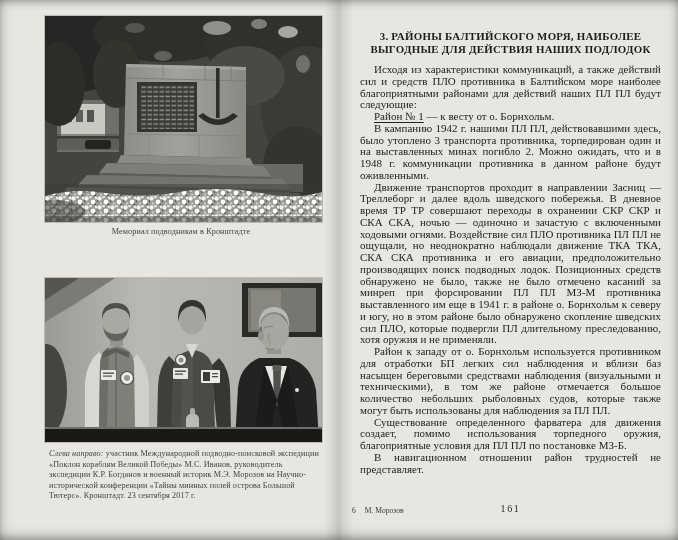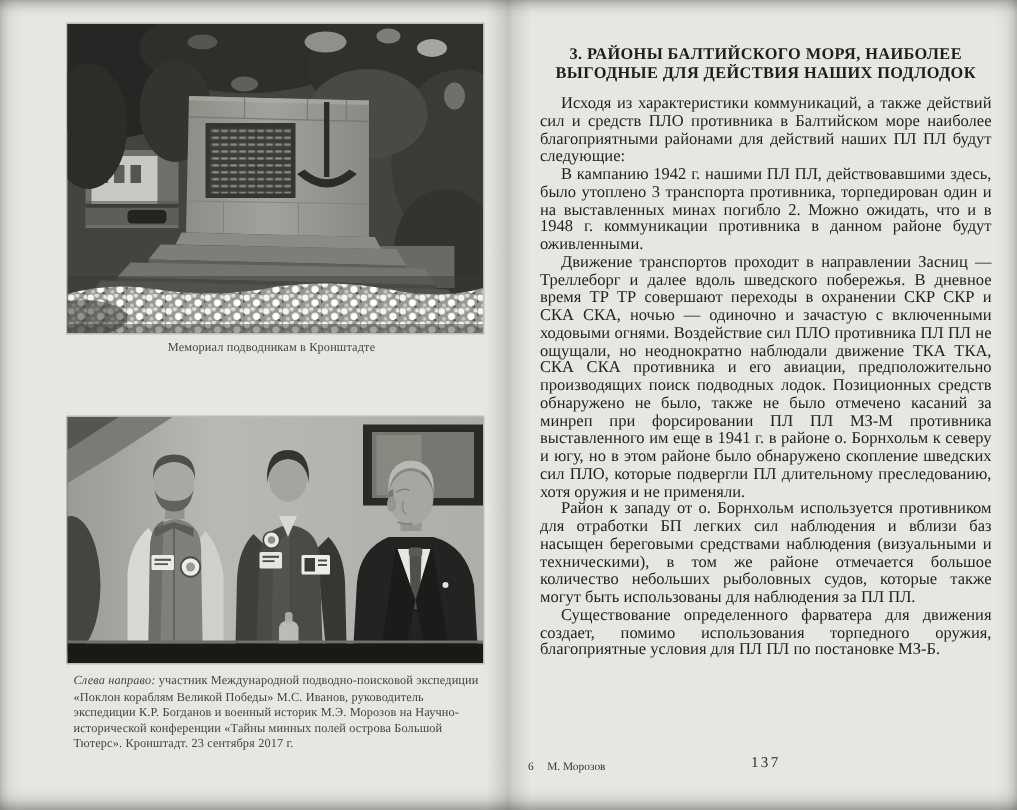--- a/index.html
+++ b/index.html
@@ -204,26 +204,28 @@
 
     <div class="caption" id="caption2">
       <span class="lead">Слева направо:</span><span> участник Международной подводно-поисковой экспедиции «Поклон кораблям Великой Победы» М.С. Иванов, руководитель экспедиции К.Р. Богданов и военный историк М.Э. Морозов на Научно-исторической конференции «Тайны минных полей острова Большой Тютерс». Кронштадт. 23 сентября 2017 г.</span>
     </div>
   </div>
 
   <div class="page page-right">
     <div class="text-col">
       <h3 class="heading">3. РАЙОНЫ БАЛТИЙСКОГО МОРЯ, НАИБОЛЕЕ ВЫГОДНЫЕ ДЛЯ ДЕЙСТВИЯ НАШИХ ПОДЛОДОК</h3>
       <p class="par">Исходя из характеристики коммуникаций, а также действий сил и средств ПЛО противника в Балтийском море наиболее благоприятными районами для действий наших ПЛ ПЛ будут следующие:</p>
+      <p class="par"><span class="u">Район № 1</span><span> — к весту от о. Борнхольм.</span></p>
       <p class="par">В кампанию 1942 г. нашими ПЛ ПЛ, действовавшими здесь, было утоплено 3 транспорта противника, торпедирован один и на выставленных минах погибло 2. Можно ожидать, что и в 1948 г. коммуникации противника в данном районе будут оживленными.</p>
       <p class="par">Движение транспортов проходит в направлении Засниц — Треллеборг и далее вдоль шведского побережья. В дневное время ТР ТР совершают переходы в охранении СКР СКР и СКА СКА, ночью — одиночно и зачастую с включенными ходовыми огнями. Воздействие сил ПЛО противника ПЛ ПЛ не ощущали, но неоднократно наблюдали движение ТКА ТКА, СКА СКА противника и его авиации, предположительно производящих поиск подводных лодок. Позиционных средств обнаружено не было, также не было отмечено касаний за минреп при форсировании ПЛ ПЛ МЗ-М противника выставленного им еще в 1941 г. в районе о. Борнхольм к северу и югу, но в этом районе было обнаружено скопление шведских сил ПЛО, которые подвергли ПЛ длительному преследованию, хотя оружия и не применяли.</p>
       <p class="par">Район к западу от о. Борнхольм используется противником для отработки БП легких сил наблюдения и вблизи баз насыщен береговыми средствами наблюдения (визуальными и техническими), в том же районе отмечается большое количество небольших рыболовных судов, которые также могут быть использованы для наблюдения за ПЛ ПЛ.</p>
       <p class="par">Существование определенного фарватера для движения создает, помимо использования торпедного оружия, благоприятные условия для ПЛ ПЛ по постановке МЗ-Б.</p>
+      <p class="par">В навигационном отношении район трудностей не представляет.</p>
     </div>
 
     <div class="footer-sig"><span class="num">6</span><span>М. Морозов</span></div>
 
-    <div class="footer-page">137</div>
+    <div class="footer-page">161</div>
   </div>
 
   <div class="gutter"></div>
   <div class="vignette"></div>
 </div>
 
 </body></html>

